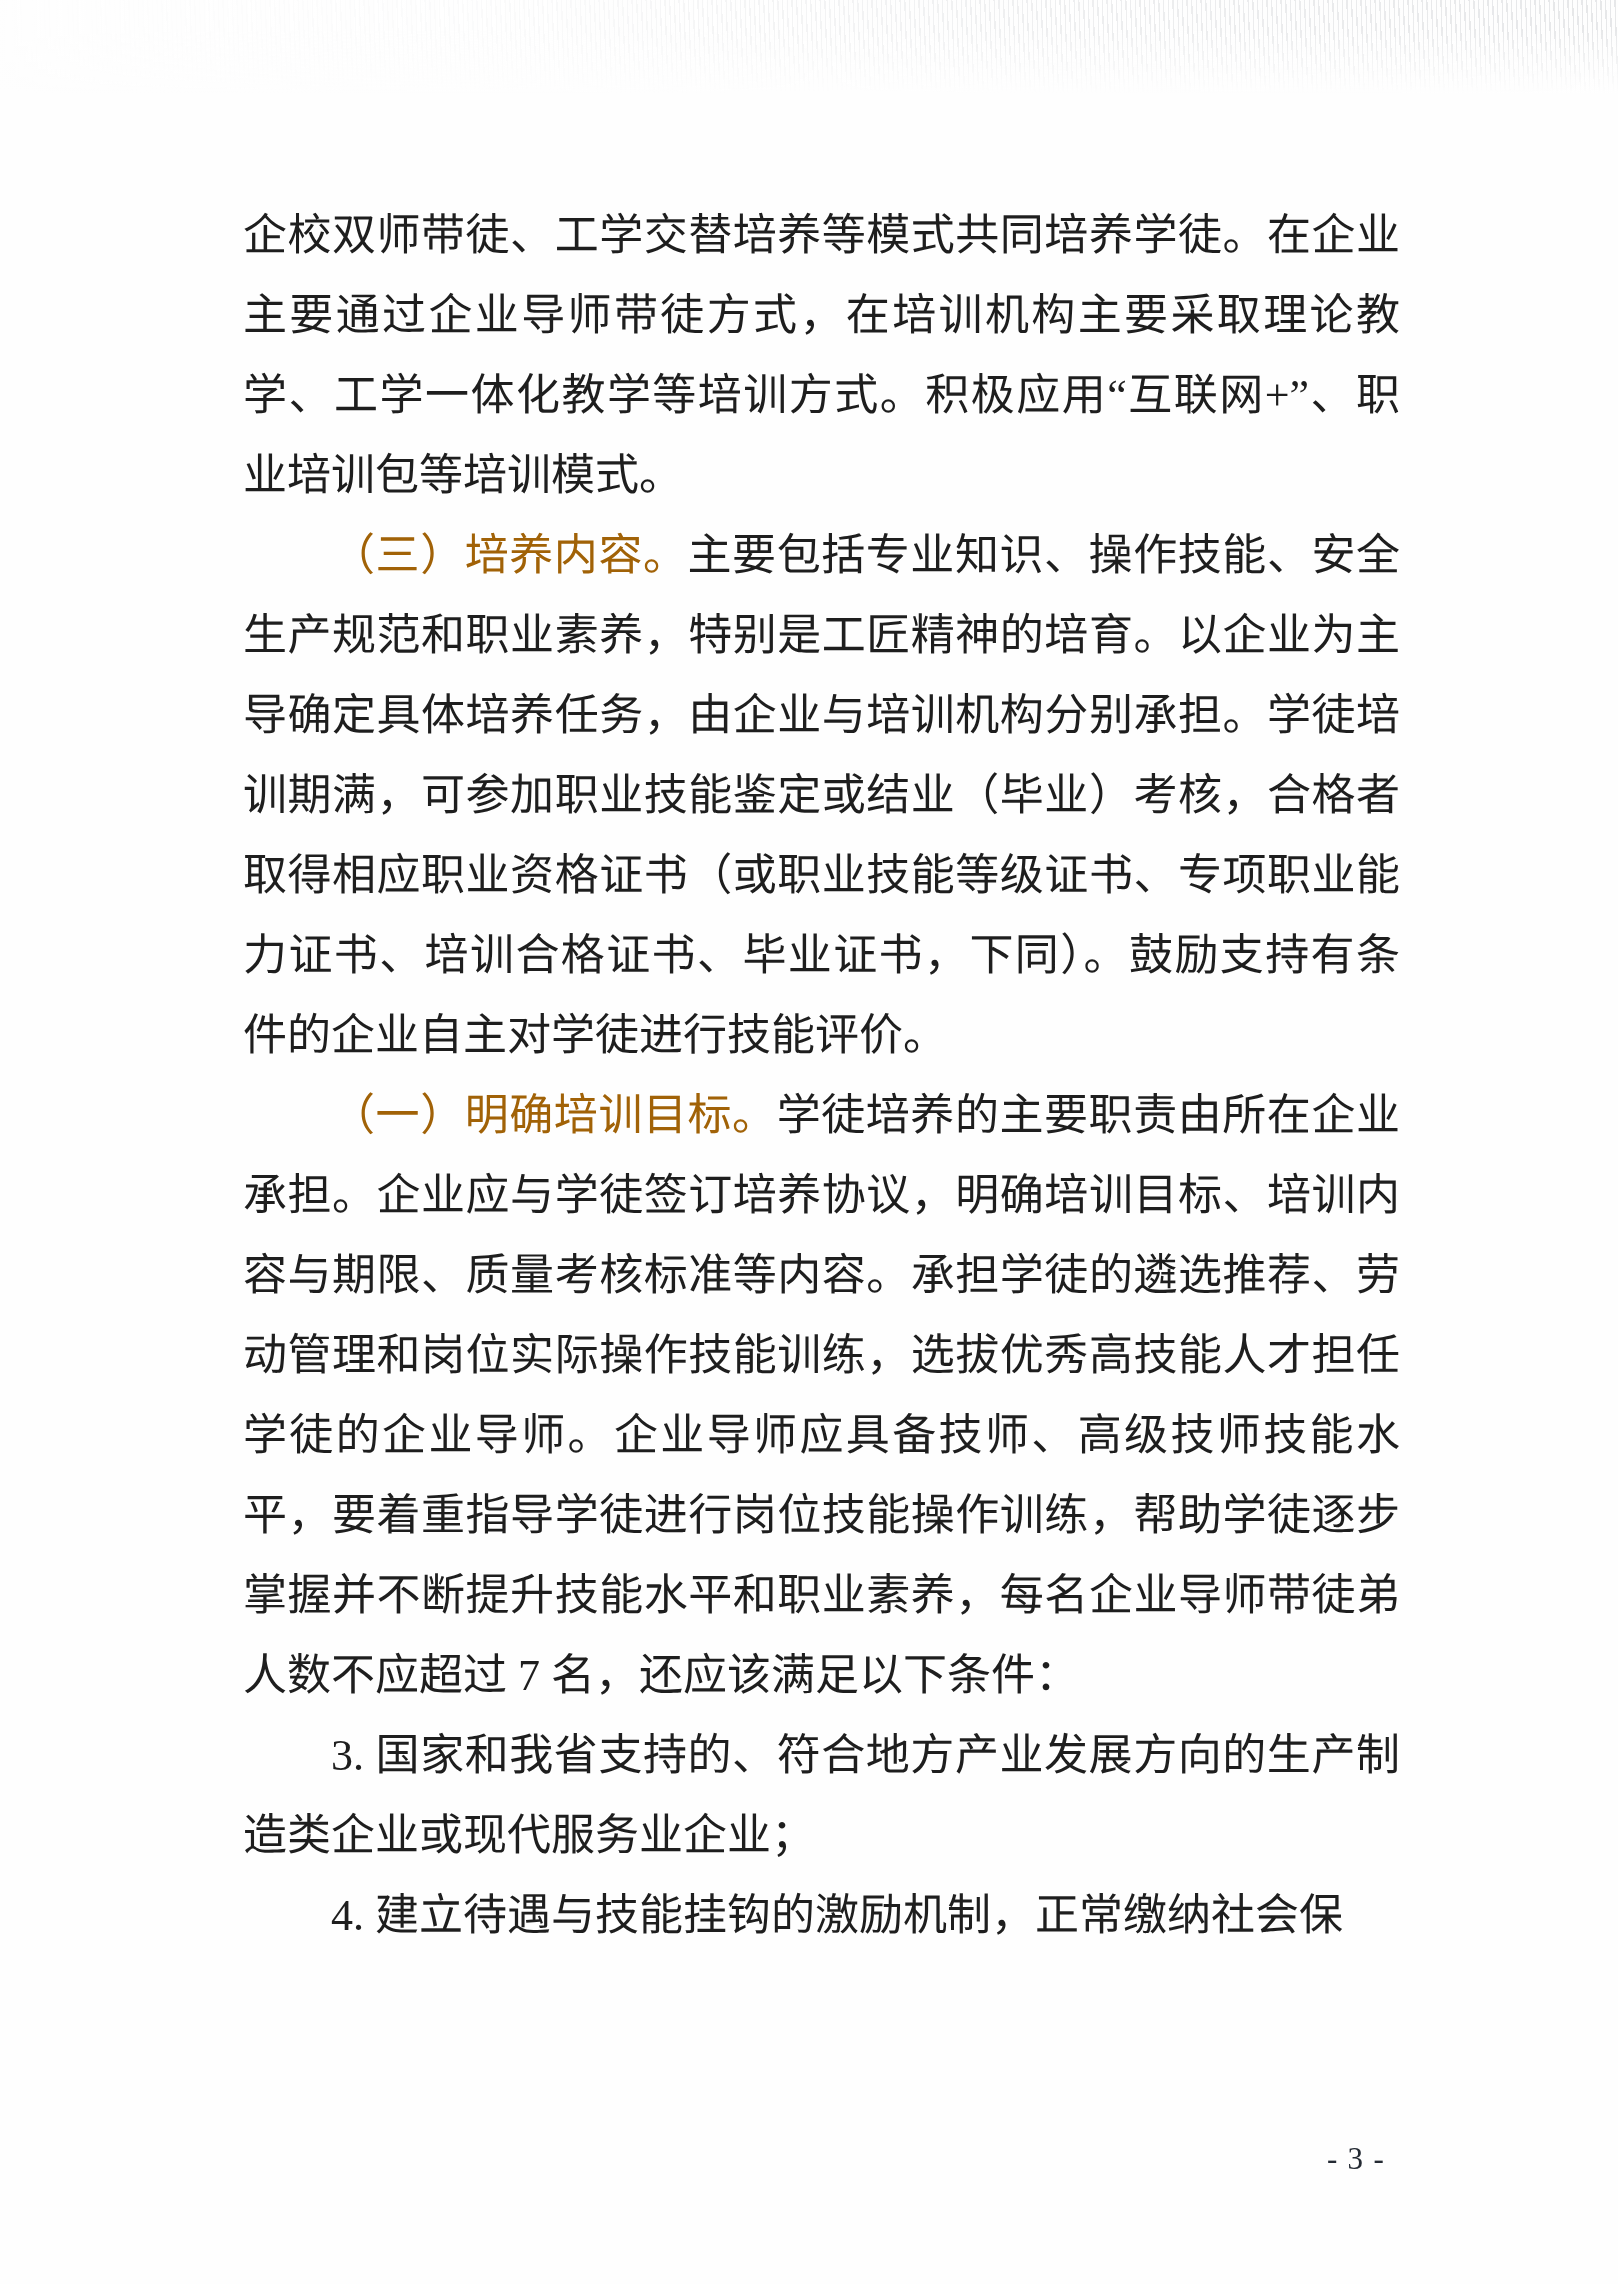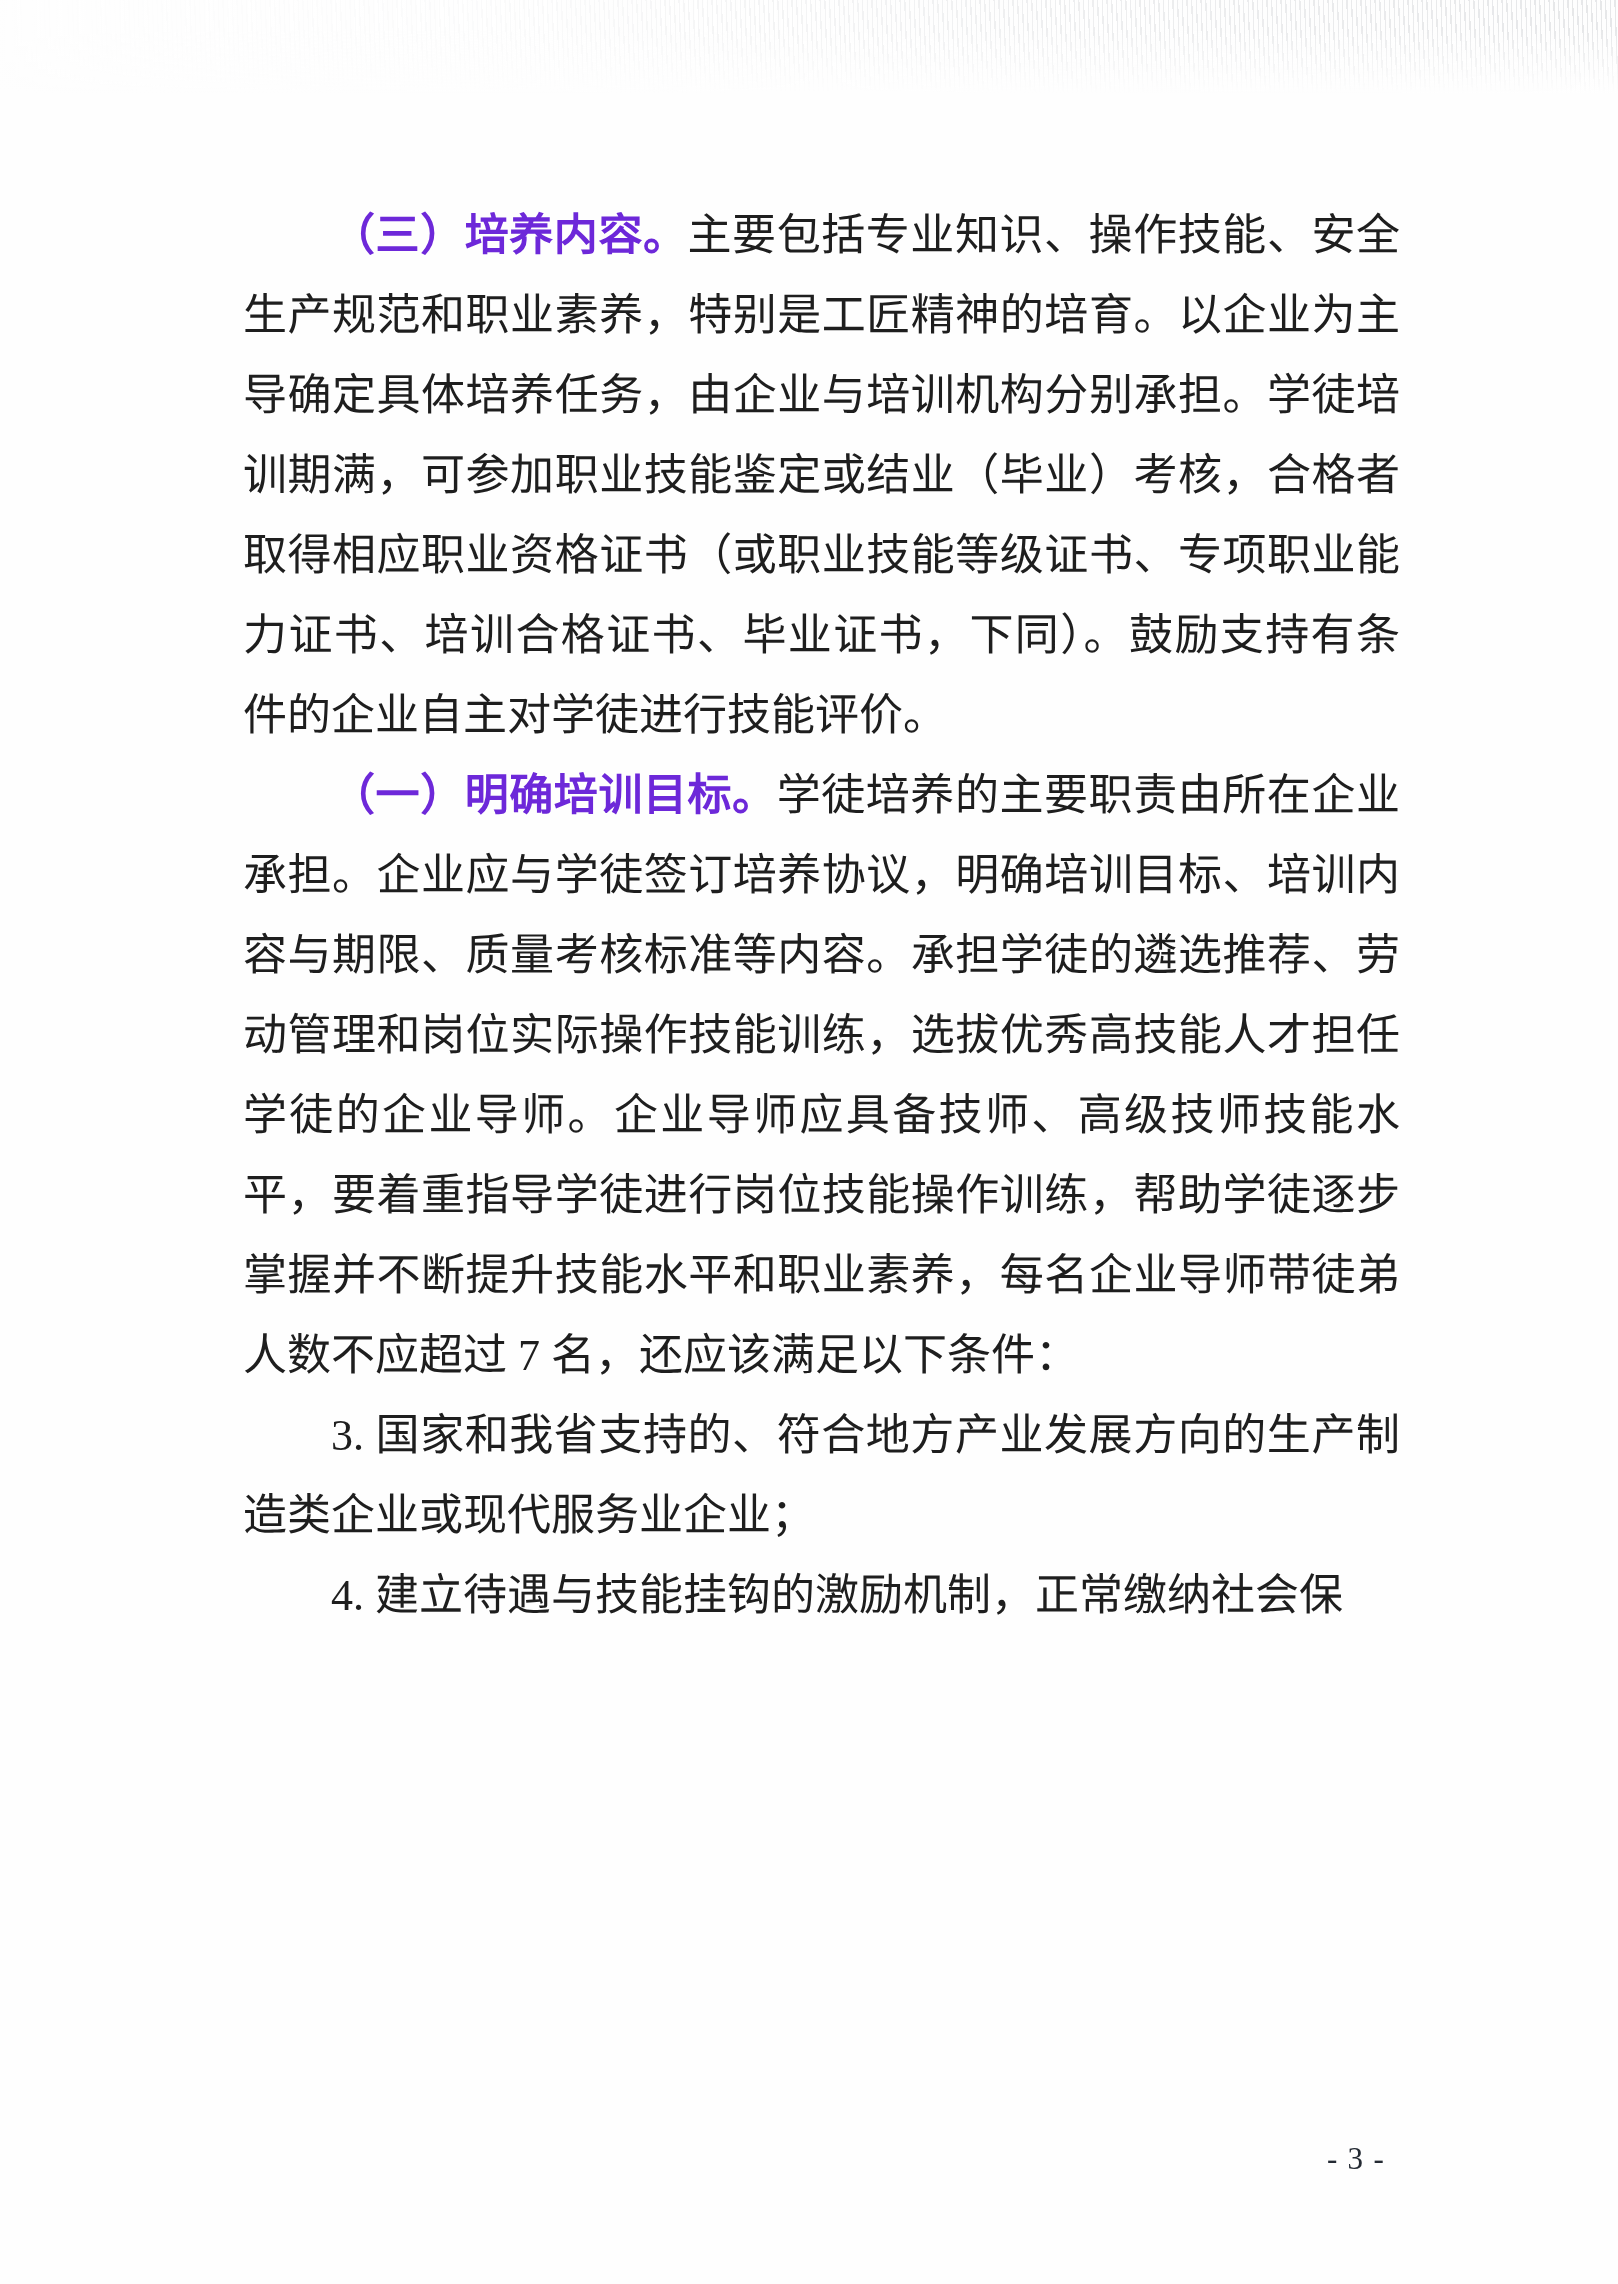--- a/index.html
+++ b/index.html
@@ -48,42 +48,43 @@
     text-justify: inter-ideograph;
     letter-spacing: 0;
   }
   p.para.indent {
     text-indent: 2em;
   }
   .run {
     font-weight: 400;
   }
   .run.bold {
-    font-weight: 700;
-    color: #6d28d9;
+    font-weight: 400;
+    color: #a16207;
   }
   .page-number {
     position: absolute;
     left: 1302px;
     top: 2141px;
     width: 108px;
     text-align: center;
     font-family: "Liberation Serif", "DejaVu Serif", serif;
     font-size: 31px;
     letter-spacing: 1.3px;
     color: #242a33;
   }
 </style>
 </head>
 <body>
 
 <div class="page">
   <div class="scan-noise-top"></div>
 
   <div class="text-body">
+      <p class="para"><span class="run">企校双师带徒、工学交替培养等模式共同培养学徒。在企业主要通过企业导师带徒方式，在培训机构主要采取理论教学、工学一体化教学等培训方式。积极应用“互联网+”、职业培训包等培训模式。</span></p>
       <p class="para indent"><span class="run bold">（三）培养内容。</span><span class="run">主要包括专业知识、操作技能、安全生产规范和职业素养，特别是工匠精神的培育。以企业为主导确定具体培养任务，由企业与培训机构分别承担。学徒培训期满，可参加职业技能鉴定或结业（毕业）考核，合格者取得相应职业资格证书（或职业技能等级证书、专项职业能力证书、培训合格证书、毕业证书，下同）。鼓励支持有条件的企业自主对学徒进行技能评价。</span></p>
       <p class="para indent"><span class="run bold">（一）明确培训目标。</span><span class="run">学徒培养的主要职责由所在企业承担。企业应与学徒签订培养协议，明确培训目标、培训内容与期限、质量考核标准等内容。承担学徒的遴选推荐、劳动管理和岗位实际操作技能训练，选拔优秀高技能人才担任学徒的企业导师。企业导师应具备技师、高级技师技能水平，要着重指导学徒进行岗位技能操作训练，帮助学徒逐步掌握并不断提升技能水平和职业素养，每名企业导师带徒弟人数不应超过 7 名，还应该满足以下条件：</span></p>
       <p class="para indent"><span class="run">3. 国家和我省支持的、符合地方产业发展方向的生产制造类企业或现代服务业企业；</span></p>
       <p class="para indent"><span class="run">4. 建立待遇与技能挂钩的激励机制，正常缴纳社会保</span></p>
     </div>
 
   <div class="page-number">- 3 -</div>
 </div>
 
 

